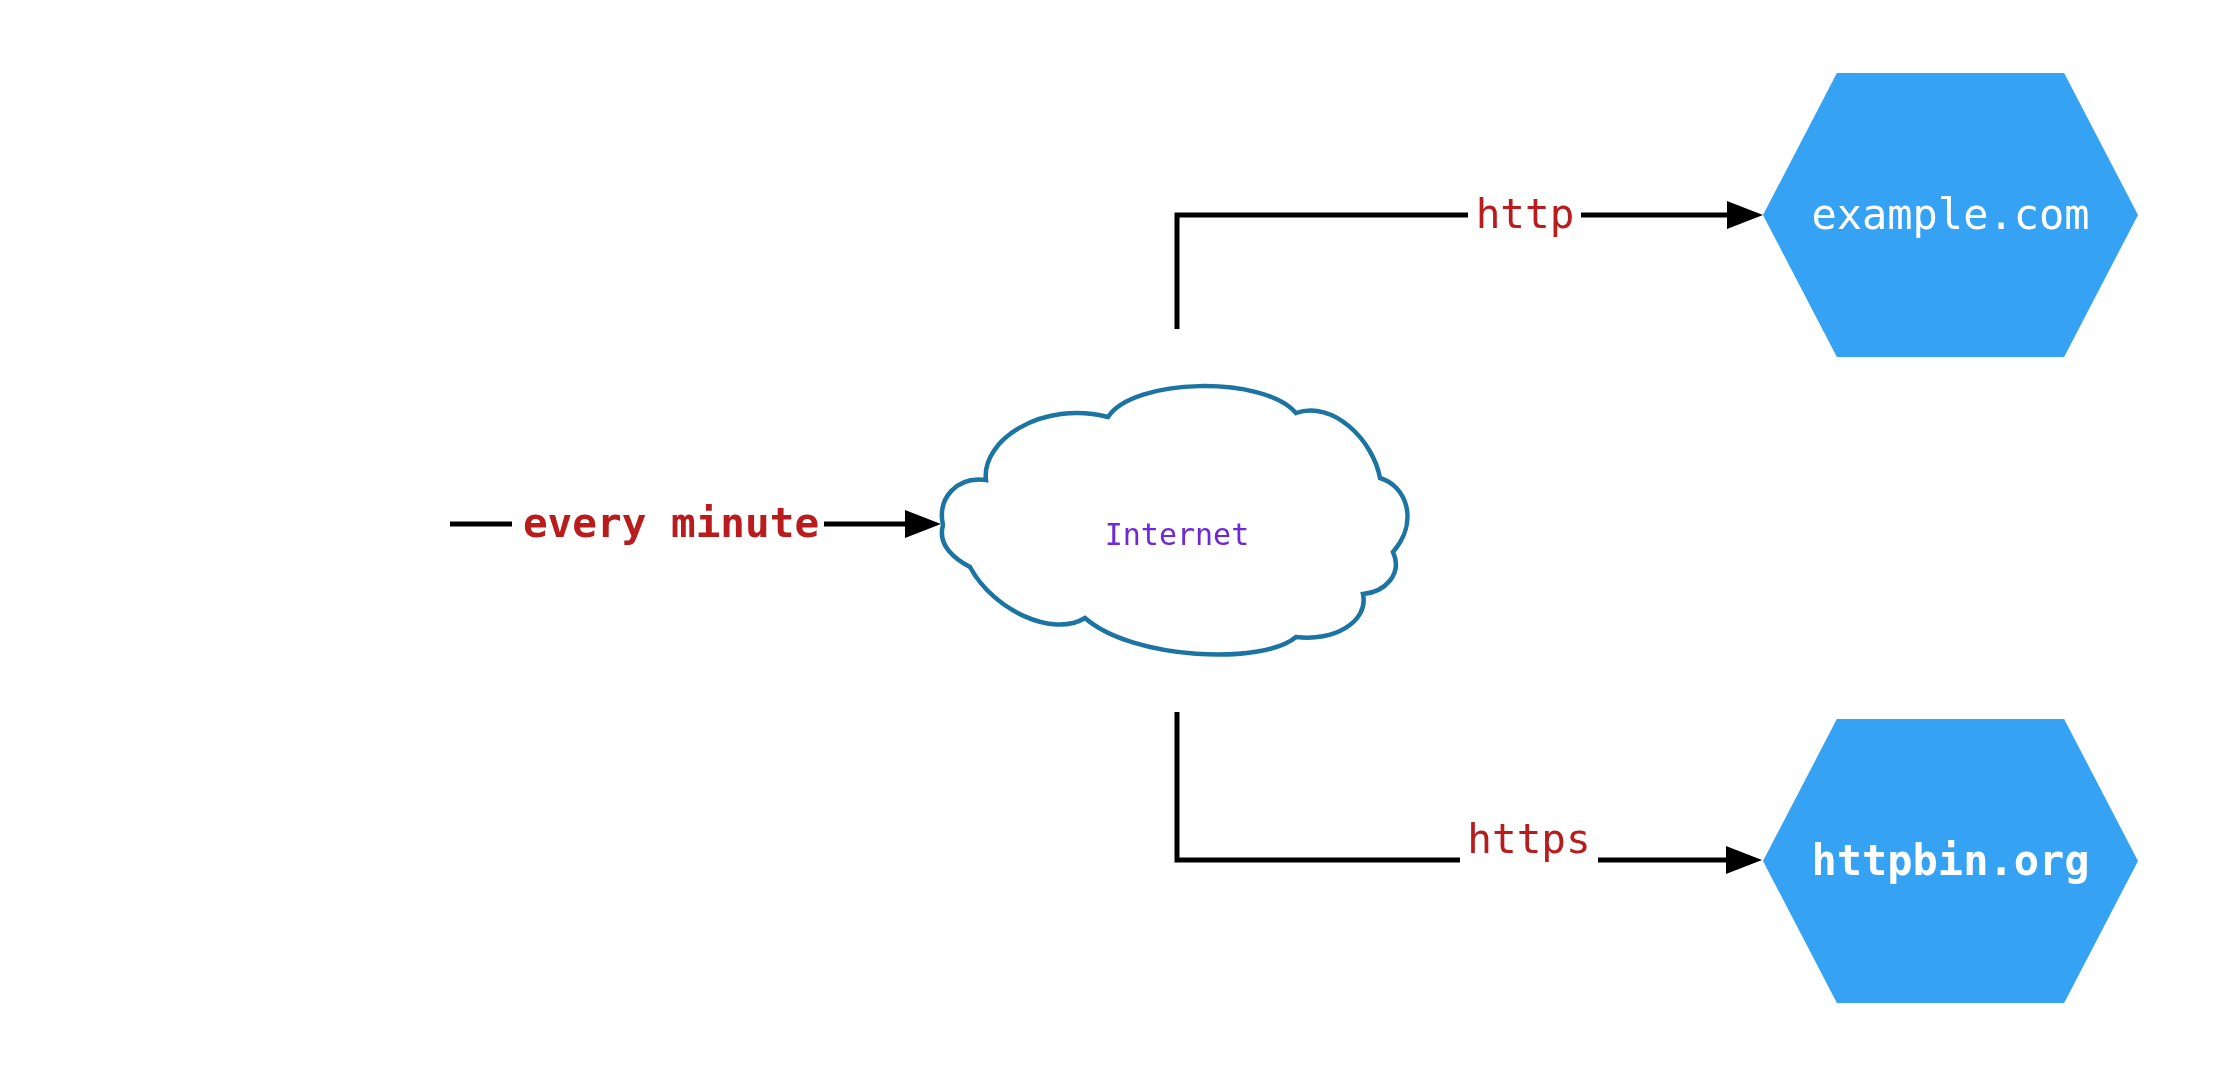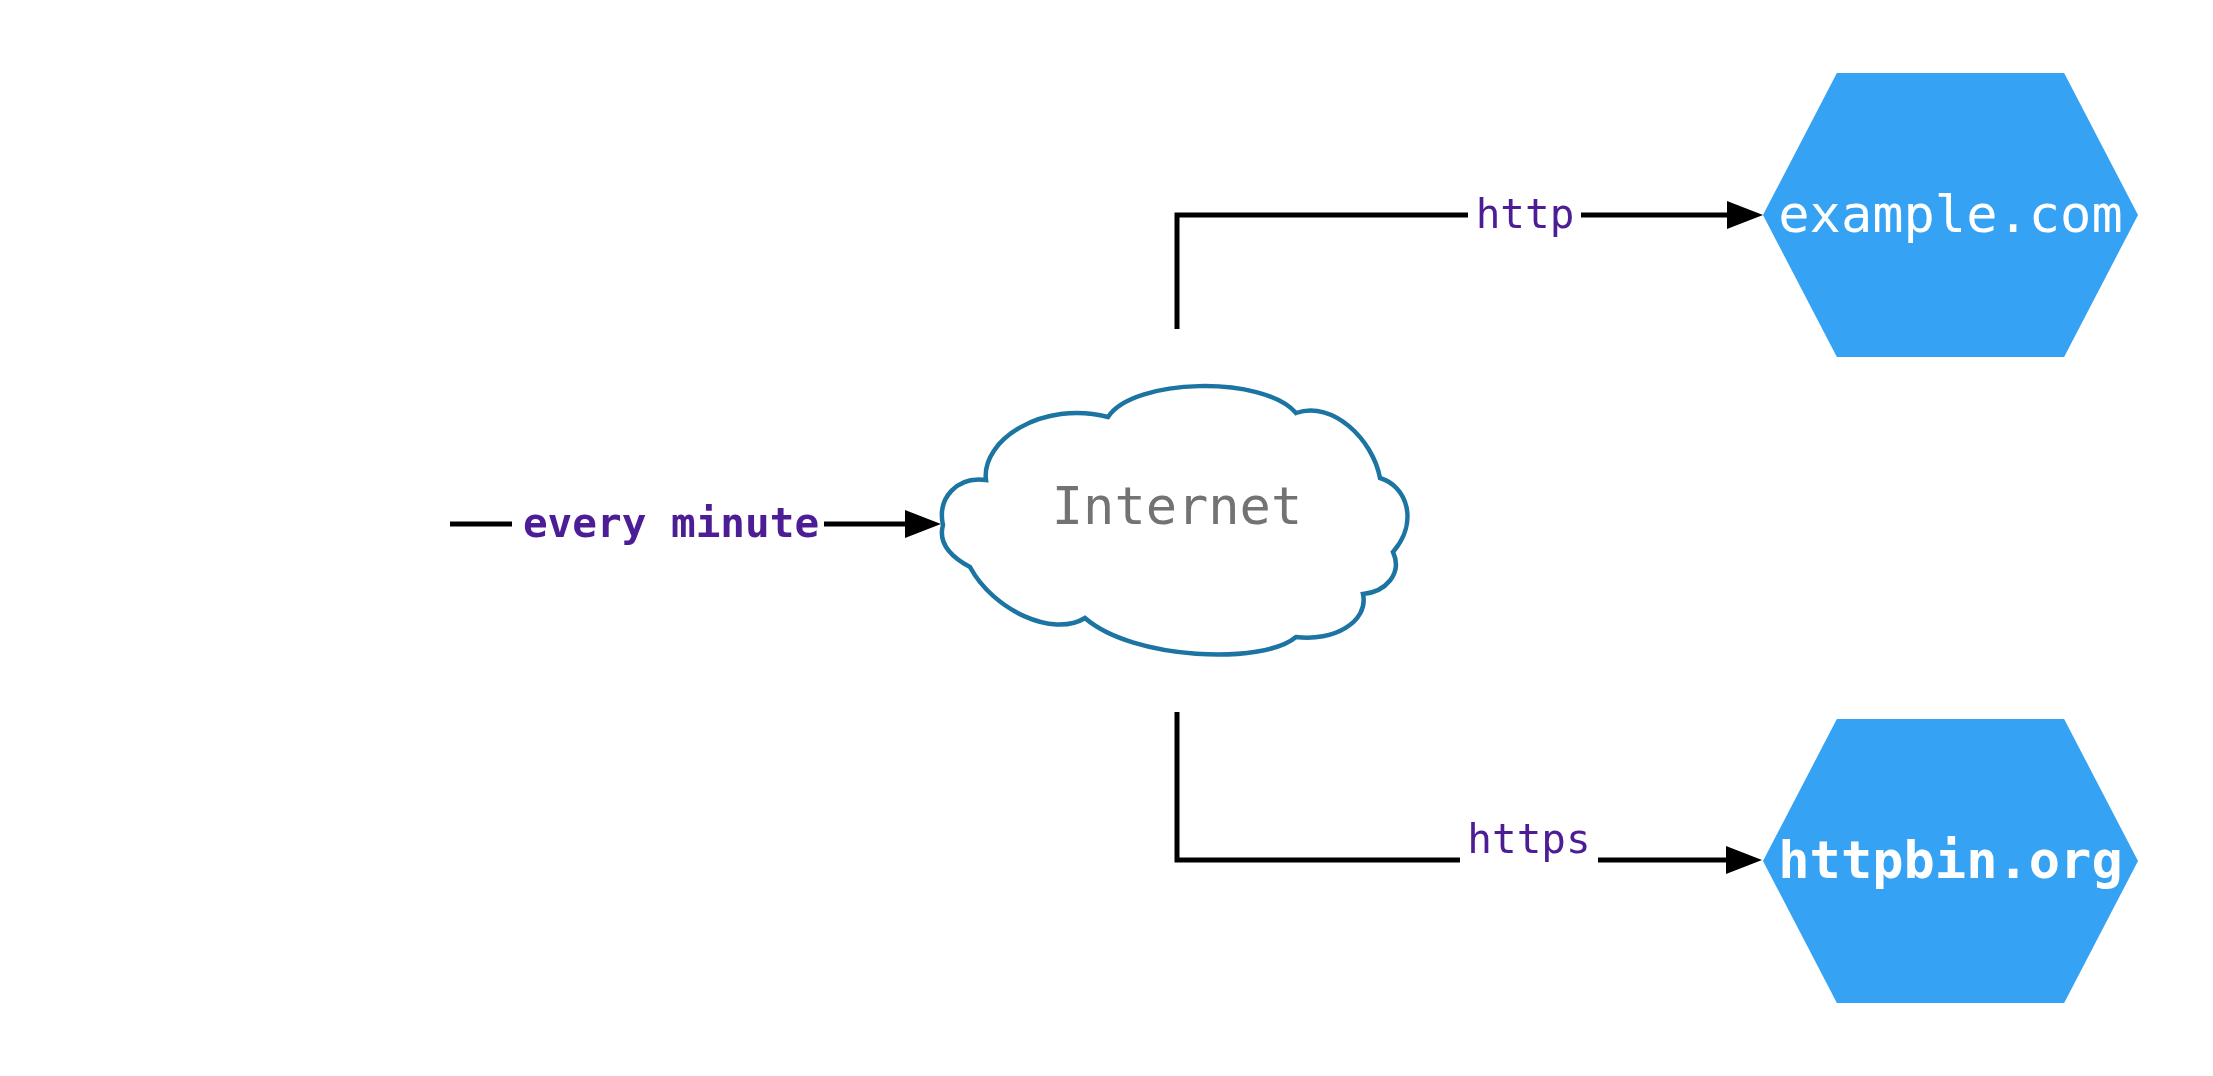--- a/index.html
+++ b/index.html
@@ -21,58 +21,58 @@
     width: 375px;
     height: 284px;
     background: #35a2f4;
     clip-path: polygon(0% 50%, 19.7% 0%, 80.3% 0%, 100% 50%, 80.3% 100%, 19.7% 100%);
     display: flex;
     align-items: center;
     justify-content: center;
   }
   .hex-label {
     color: #ffffff;
-    font-size: 52px;
+    font-size: 42px;
     line-height: 1.07;
     text-align: center;
     white-space: pre-line;
     letter-spacing: 0;
   }
   #node-monitoring { left: 75px;   top: 383px; }
   #node-example    { left: 1763px; top: 73px;  }
   #node-httpbin    { left: 1763px; top: 719px; font-weight: bold; }
 
   #node-internet {
     position: absolute;
     left: 933px;
     top: 370px;
     width: 490px;
     height: 300px;
   }
   #node-internet svg { display: block; }
   .cloud-label {
     position: absolute;
-    color: #737373;
-    font-size: 52px;
+    color: #6d28d9;
+    font-size: 30px;
     white-space: nowrap;
     transform: translate(-50%, -50%);
     left: 244px;
-    top: 136px;
+    top: 164px;
   }
 
   
   #edges {
     position: absolute;
     left: 0; top: 0;
     width: 2213px;
     height: 1076px;
   }
   .edge-label {
     position: absolute;
-    color: #4c1d95;
+    color: #b91c1c;
     font-size: 41px;
     white-space: nowrap;
     transform: translate(-50%, -52%);
   }
   #label-every-minute { left: 671px;  top: 524px; font-weight: bold; }
   #label-http         { left: 1525px; top: 215px; }
   #label-https        { left: 1529px; top: 840px; }
 </style>
 </head>
 <body>

